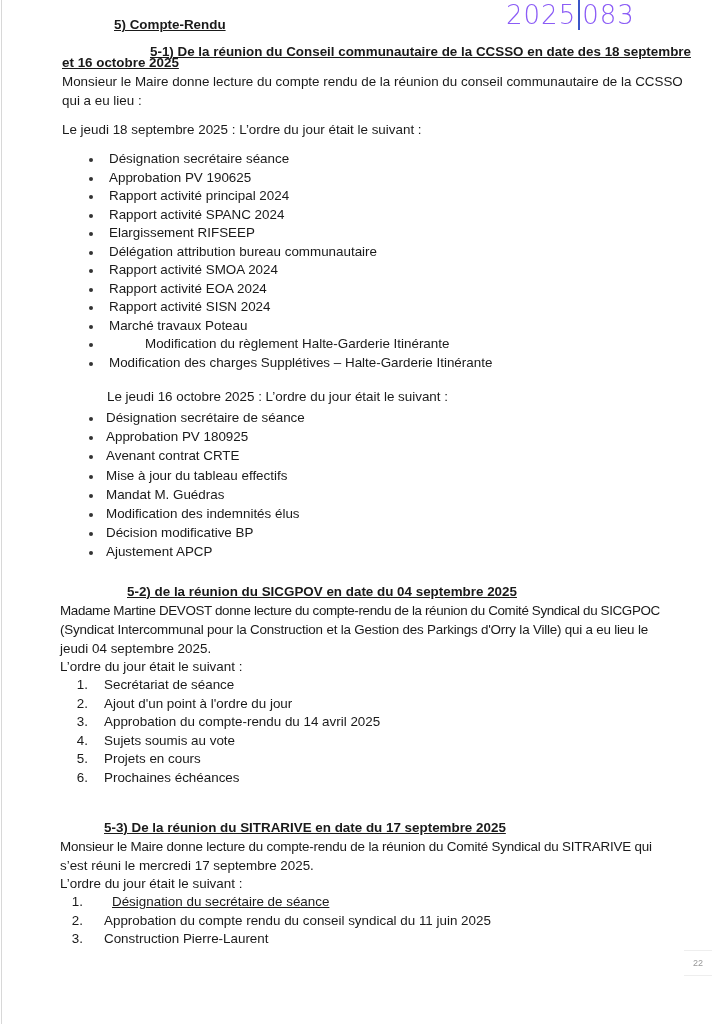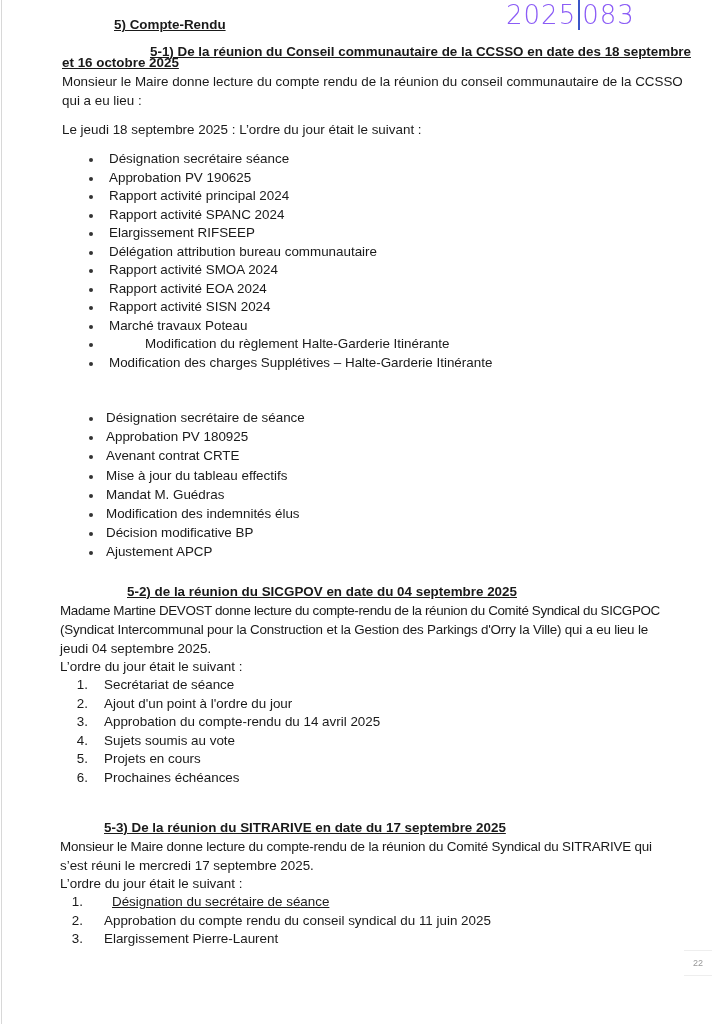--- a/index.html
+++ b/index.html
@@ -55,20 +55,21 @@
       <div class="bullet" style="left: 89px; top: 306px;"></div>
       <div class="abs" style="left: 109px; top: 299px;">Rapport activité SISN 2024</div>
       <div class="bullet" style="left: 89px; top: 324.5px;"></div>
       <div class="abs" style="left: 109px; top: 317.5px;">Marché travaux Poteau</div>
       <div class="bullet" style="left: 89px; top: 343px;"></div>
       <div class="abs" style="left: 109px; top: 336px; margin-left: 36px;">Modification du règlement Halte-Garderie Itinérante</div>
       <div class="bullet" style="left: 89px; top: 361.5px;"></div>
       <div class="abs" style="left: 109px; top: 354.5px;">Modification des charges Supplétives – Halte-Garderie Itinérante</div>
     </div>
 
+  <div class="abs" style="left:107px; top:389px;">Le jeudi 16 octobre 2025 : L’ordre du jour était le suivant :</div>
   <div id="m2">
       <div class="bullet" style="left: 89px; top: 417px;"></div>
       <div class="abs" style="left: 106px; top: 410px;">Désignation secrétaire de séance</div>
       <div class="bullet" style="left: 89px; top: 436.2px;"></div>
       <div class="abs" style="left: 106px; top: 429.2px;">Approbation PV 180925</div>
       <div class="bullet" style="left: 89px; top: 455.4px;"></div>
       <div class="abs" style="left: 106px; top: 448.4px;">Avenant contrat CRTE</div>
       <div class="bullet" style="left: 89px; top: 474.6px;"></div>
       <div class="abs" style="left: 106px; top: 467.6px;">Mise à jour du tableau effectifs</div>
       <div class="bullet" style="left: 89px; top: 493.8px;"></div>
@@ -104,17 +105,17 @@
   <div class="abs h" style="left:104px; top:820px;">5-3) De la réunion du SITRARIVE en date du 17 septembre 2025</div>
   <div class="abs" style="left:60px; top:839px; letter-spacing:-0.2px;">Monsieur le Maire donne lecture du compte-rendu de la réunion du Comité Syndical du SITRARIVE qui</div>
   <div class="abs" style="left:60px; top:858px;">s’est réuni le mercredi 17 septembre 2025.</div>
   <div class="abs" style="left:60px; top:876px;">L’ordre du jour était le suivant :</div>
   <div id="l3">
       <div class="num" style="left: 67px; top: 894px;">1.</div>
       <div class="abs" style="left: 112px; top: 894px; text-decoration: underline;">Désignation du secrétaire de séance</div>
       <div class="num" style="left: 67px; top: 912.6px;">2.</div>
       <div class="abs" style="left: 104px; top: 912.6px;">Approbation du compte rendu du conseil syndical du 11 juin 2025</div>
       <div class="num" style="left: 67px; top: 931.2px;">3.</div>
-      <div class="abs" style="left: 104px; top: 931.2px;">Elargissement Pierre-Laurent</div>
+      <div class="abs" style="left: 104px; top: 931.2px;">Construction Pierre-Laurent</div>
     </div>
 
   <div class="pagenum">22</div>
 </div>
 
 </body></html>

